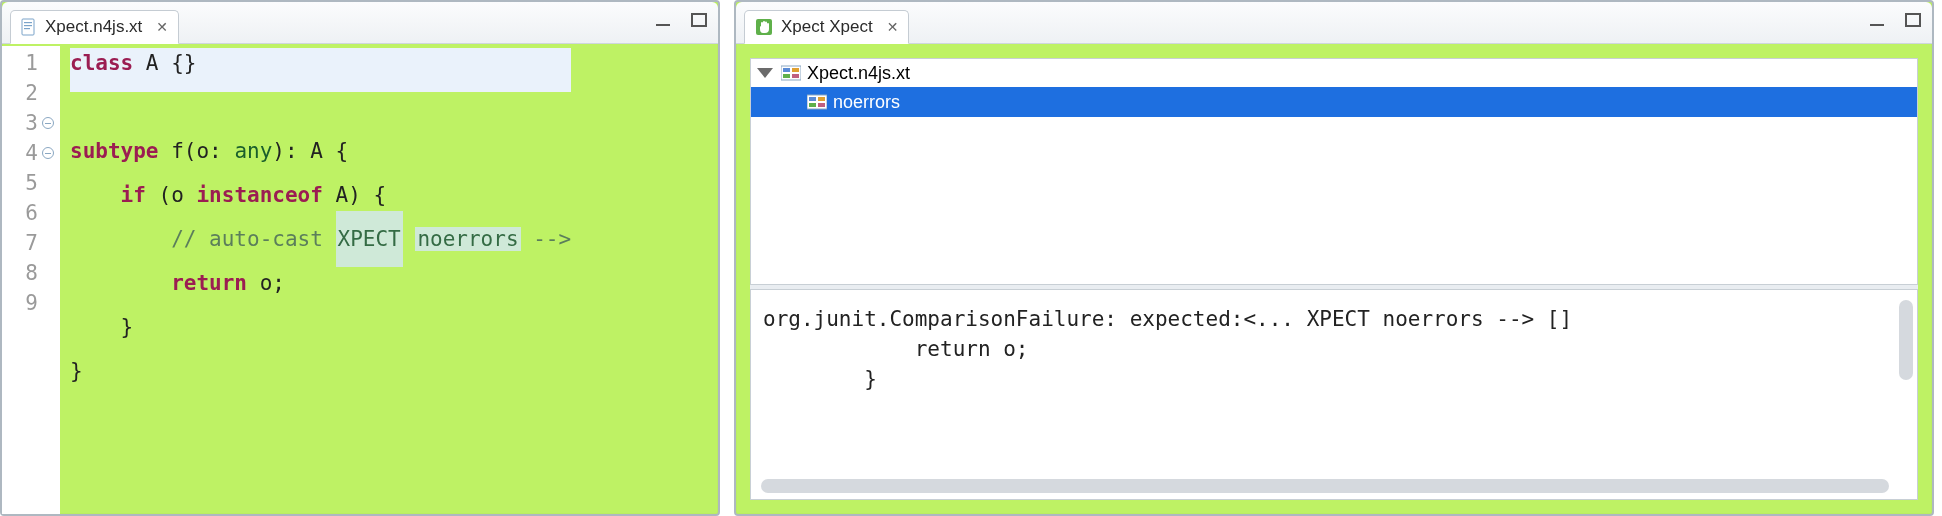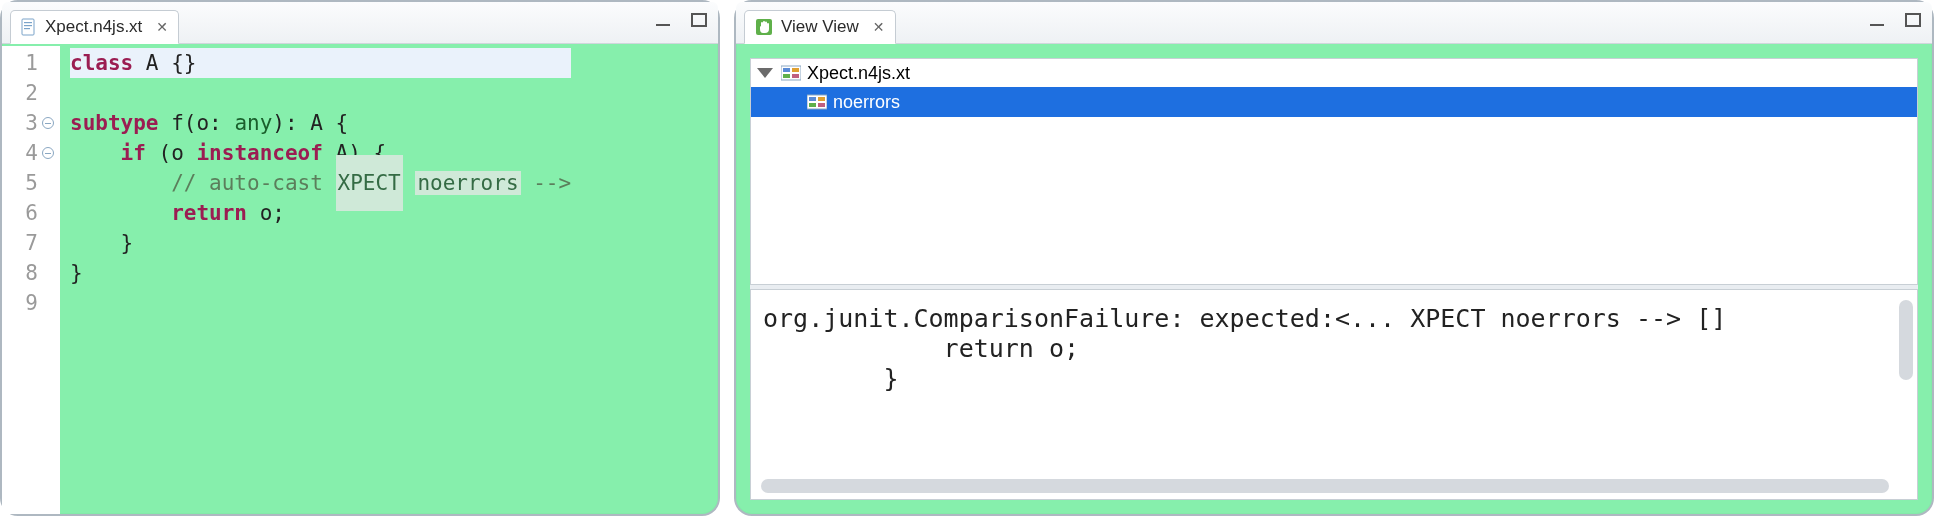--- a/index.html
+++ b/index.html
@@ -2,22 +2,22 @@
 <html><head>
 <meta charset="utf-8">
 <style>
   * { box-sizing: border-box; margin: 0; padding: 0; }
   html, body { width: 1942px; height: 516px; font-family: "Helvetica Neue", Arial, sans-serif; background: #fff; }
   body { display: flex; gap: 14px; padding: 0; }
 
   .pane {
     height: 516px;
     border: 2px solid #aeb8c1;
-    border-radius: 18px;
-    background: #86efac;
+    border-radius: 4px;
+    background: #bef264;
     position: relative;
     display: flex;
     flex-direction: column;
     box-shadow: inset 0 0 0 1px rgba(0,0,0,0.02);
   }
   .pane.left  { width: 720px; }
   .pane.right { width: 1200px; }
 
   
   .tabbar {
@@ -86,21 +86,21 @@
     border-radius: 50%;
     background: #fff;
   }
   .gutter .fold::before {
     content:"";
     position:absolute;
     left:2px; right:2px; top:5px;
     height:1px; background:#8aa7c2;
   }
   .code { padding: 2px 0 0 10px; }
-  .code .row { height: 30px; white-space: pre; }
+  .code .row { height: 44px; white-space: pre; }
   .code .row.hl { background: #eaf2fb; }
   .kw   { color: #9b1d52; font-weight: 600; }
   .pl   { color: #222; }
   .ty   { color: #1a5f2c; }
   .cmnt { color: #5b7e5b; margin-top: 12px; }
   .xp-key  { background: #cfe9d8; color:#346b44; padding:16px 2px; }
   .xp-name { background: #cfe9d8; color:#346b44; padding:0 2px; }
 
   
   .rightbody {
@@ -152,21 +152,21 @@
     cursor: row-resize;
   }
   .detailbox {
     flex:1;
     border:1px solid #c8cfd5;
     border-top:none;
     background:#fff;
     position:relative;
     overflow:hidden;
     font-family: "Menlo","Consolas",monospace;
-    font-size: 25px;
+    font-size: 21px;
     line-height: 30px;
     color:#222;
     padding: 14px 12px 0 12px;
   }
   .detailbox .line { white-space: pre; }
   .detailbox .vtrack {
     position:absolute; right:4px; top:10px; bottom:30px; width:14px;
   }
   .detailbox .vthumb {
     position:absolute; right:0; top:0; width:14px; height:80px;
@@ -237,21 +237,21 @@
 
 <div class="pane right">
   <div class="tabbar">
     <div class="tab">
       <span class="hand-icon">
         <svg width="18" height="18" viewBox="0 0 18 18">
             <rect x="1" y="1" width="16" height="16" rx="2" fill="#5fb04a"></rect>
             <path d="M6 9 L6 5 Q6 4 7 4 Q8 4 8 5 L8 4 Q8 3 9 3 Q10 3 10 4 L10 4.5 Q10 3.5 11 3.5 Q12 3.5 12 4.5 L12 6 Q12 5 13 5 Q14 5 14 6 L14 11 Q14 15 10 15 L8 15 Q5 15 5 11 L5 9 Q5 8 6 8 Z" fill="#fff"></path>
           </svg>
       </span>
-      <span>View View</span>
+      <span>Xpect Xpect</span>
       <span class="close">✕</span>
     </div>
     <div class="winctrls">
       <span class="ctrl">
           <svg width="18" height="16">
             <rect x="2" y="12" width="14" height="2" fill="#555"></rect>
           </svg>
         </span>
       <span class="ctrl">
           <svg width="18" height="16">

